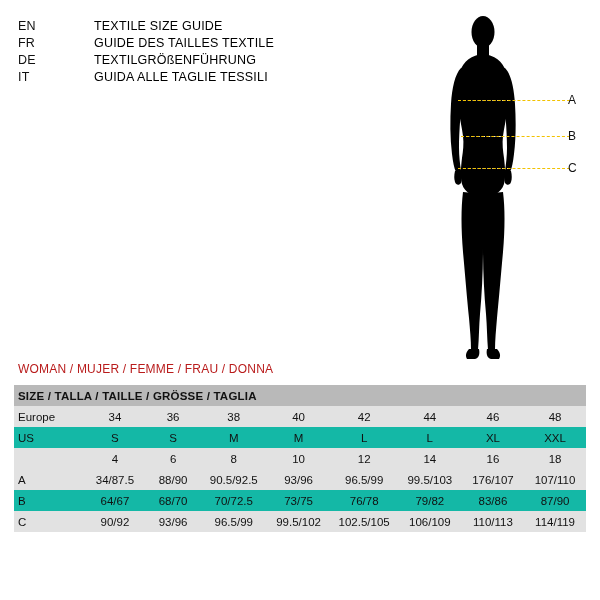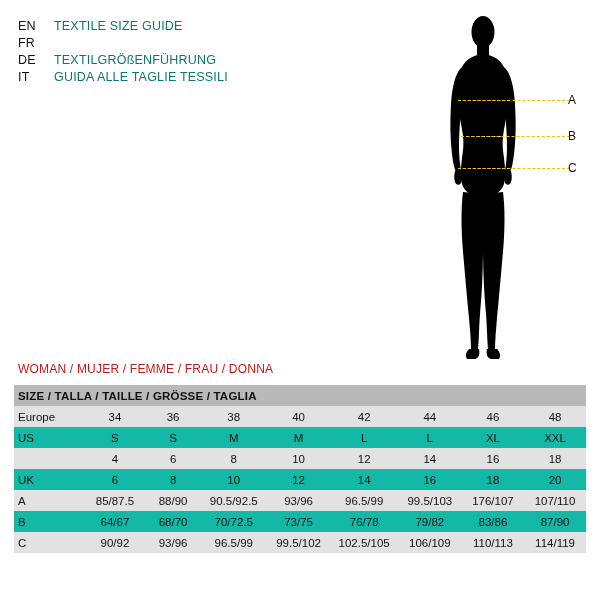--- a/index.html
+++ b/index.html
@@ -34,22 +34,23 @@
     height: 17px;
     font-size: 12.5px;
     letter-spacing: 0.2px;
   }
   .lang-code {
     width: 36px;
     flex: 0 0 36px;
     color: #111;
   }
   .lang-title {
-    color: #0f766e;
+    color: #000000;
     white-space: nowrap;
+    margin-left: 40px;
   }
 
   
   .figure-wrap {
     position: absolute;
     left: 430px;
     top: 8px;
     width: 160px;
     height: 360px;
   }
@@ -141,20 +142,21 @@
 
 <div class="page">
 
   <div class="lang-block">
     <div class="lang-row">
       <span class="lang-code">EN</span>
       <span class="lang-title">TEXTILE SIZE GUIDE</span>
     </div>
     <div class="lang-row">
       <span class="lang-code">FR</span>
+      <span class="lang-title">GUIDE DES TAILLES TEXTILE</span>
     </div>
     <div class="lang-row">
       <span class="lang-code">DE</span>
       <span class="lang-title">TEXTILGRÖßENFÜHRUNG</span>
     </div>
     <div class="lang-row">
       <span class="lang-code">IT</span>
       <span class="lang-title">GUIDA ALLE TAGLIE TESSILI</span>
     </div>
   </div>
@@ -271,34 +273,23 @@
         <td class="col-label"></td>
         <td class="val">4</td>
         <td class="val">6</td>
         <td class="val">8</td>
         <td class="val">10</td>
         <td class="val">12</td>
         <td class="val">14</td>
         <td class="val">16</td>
         <td class="val">18</td>
       </tr>
-      <tr class="plain">
-        <td class="col-label">UK</td>
-        <td class="val">6</td>
-        <td class="val">8</td>
-        <td class="val">10</td>
-        <td class="val">12</td>
-        <td class="val">14</td>
-        <td class="val">16</td>
-        <td class="val">18</td>
-        <td class="val">20</td>
-      </tr>
       <tr class="shade">
         <td class="col-label">A</td>
-        <td class="val">85/87.5</td>
+        <td class="val">34/87.5</td>
         <td class="val">88/90</td>
         <td class="val">90.5/92.5</td>
         <td class="val">93/96</td>
         <td class="val">96.5/99</td>
         <td class="val">99.5/103</td>
         <td class="val">176/107</td>
         <td class="val">107/110</td>
       </tr>
       <tr class="plain">
         <td class="col-label">B</td>

